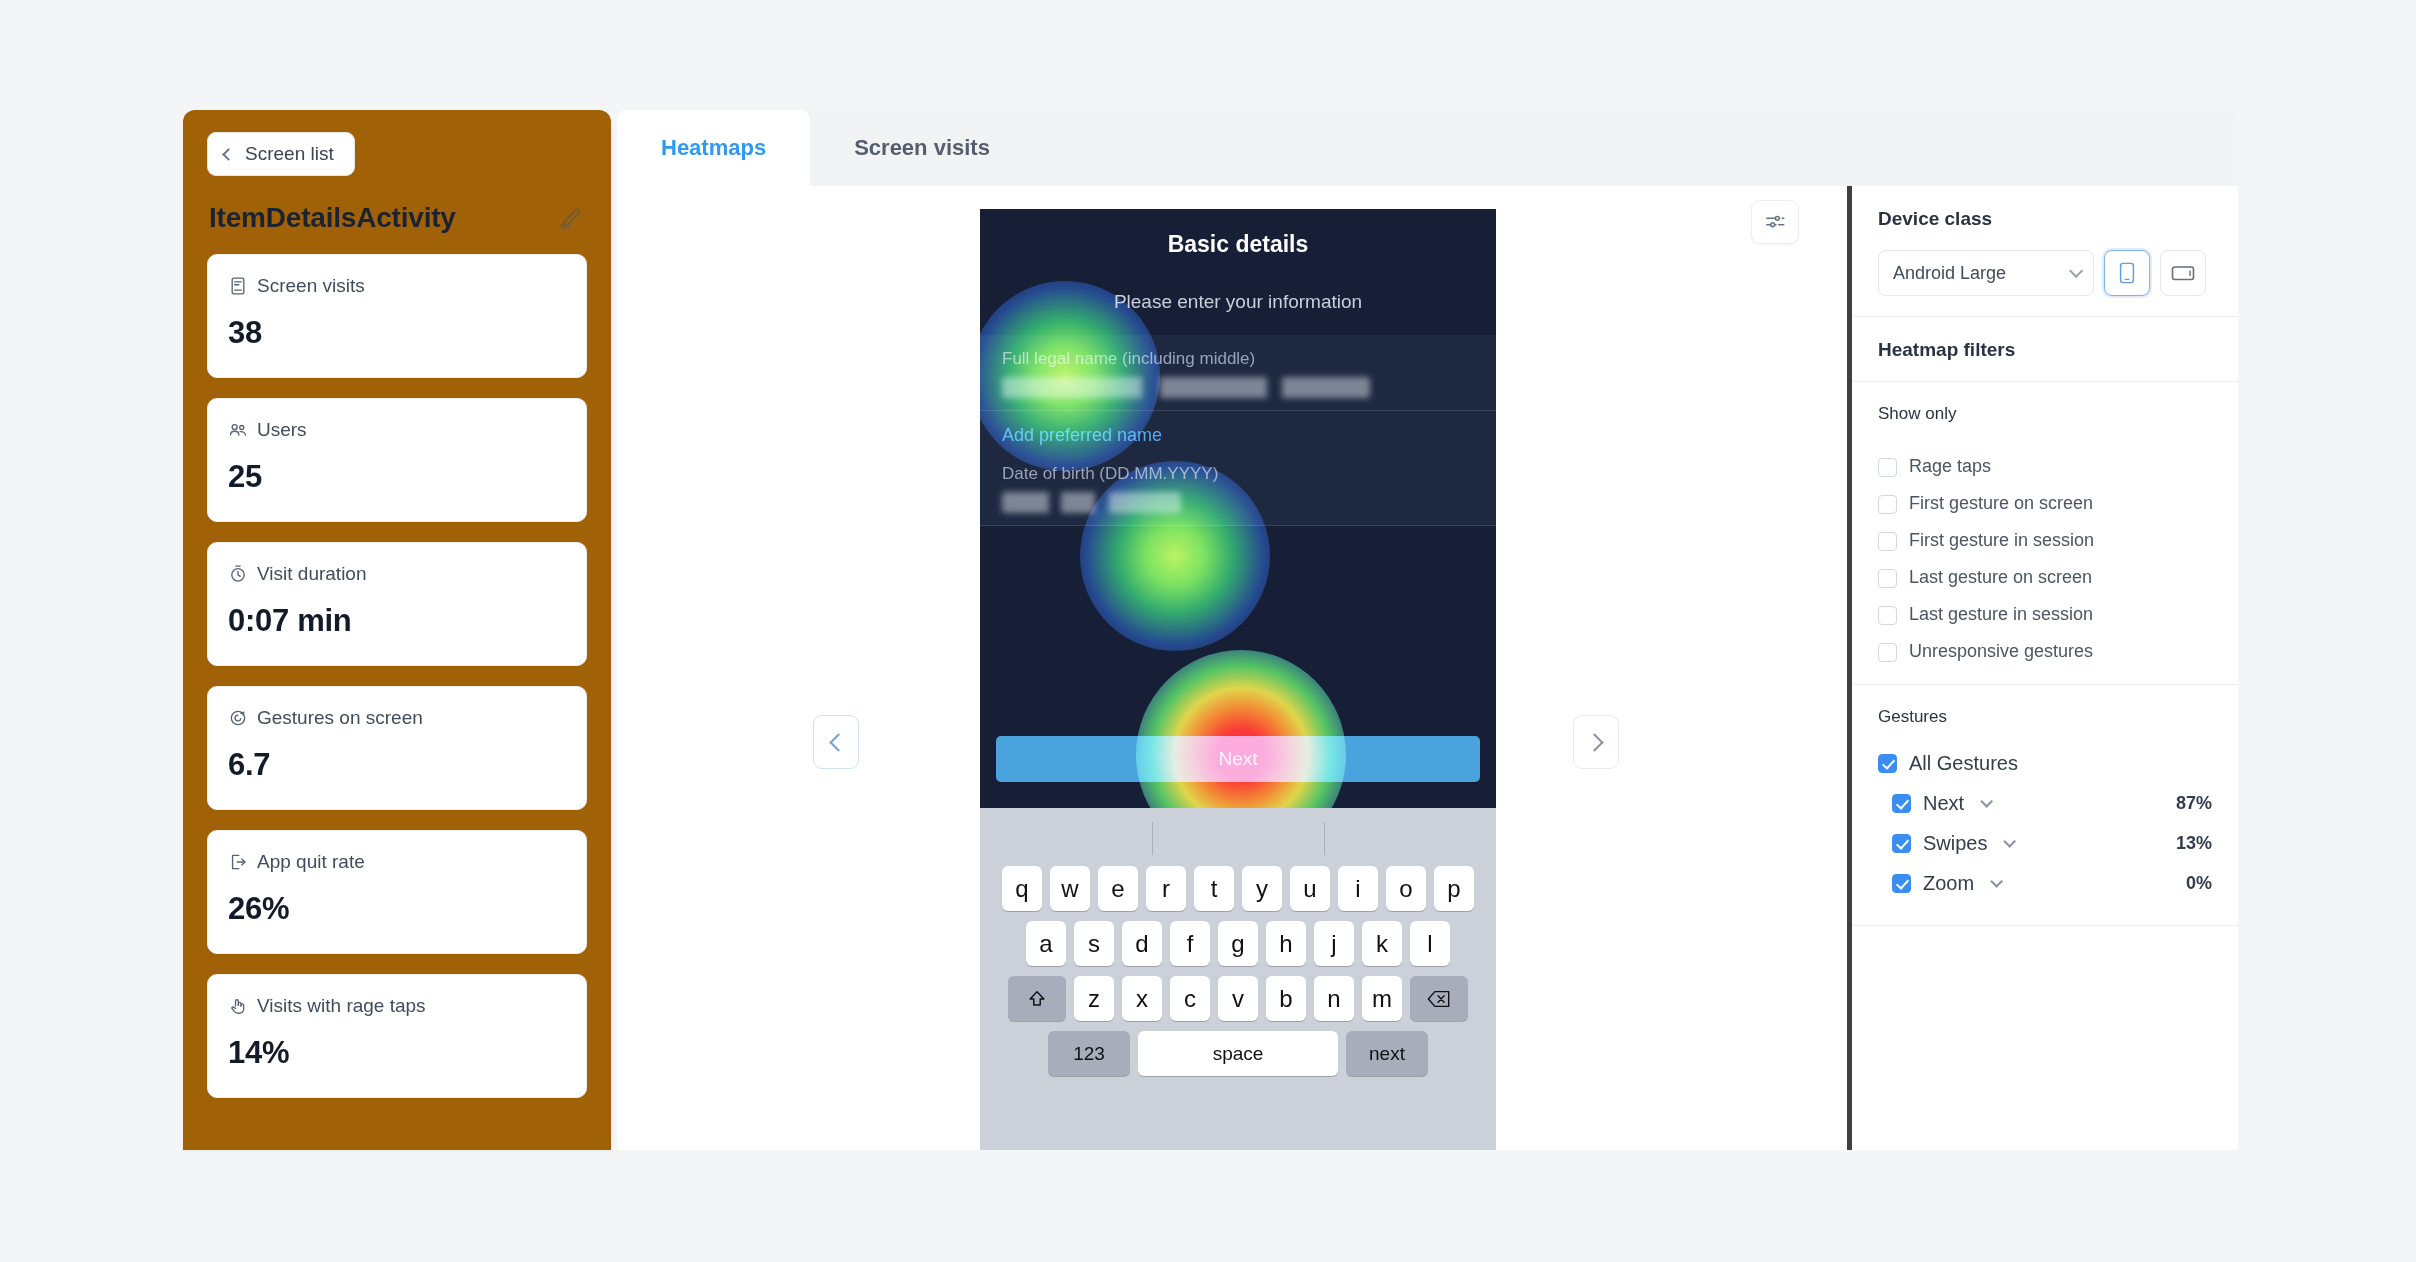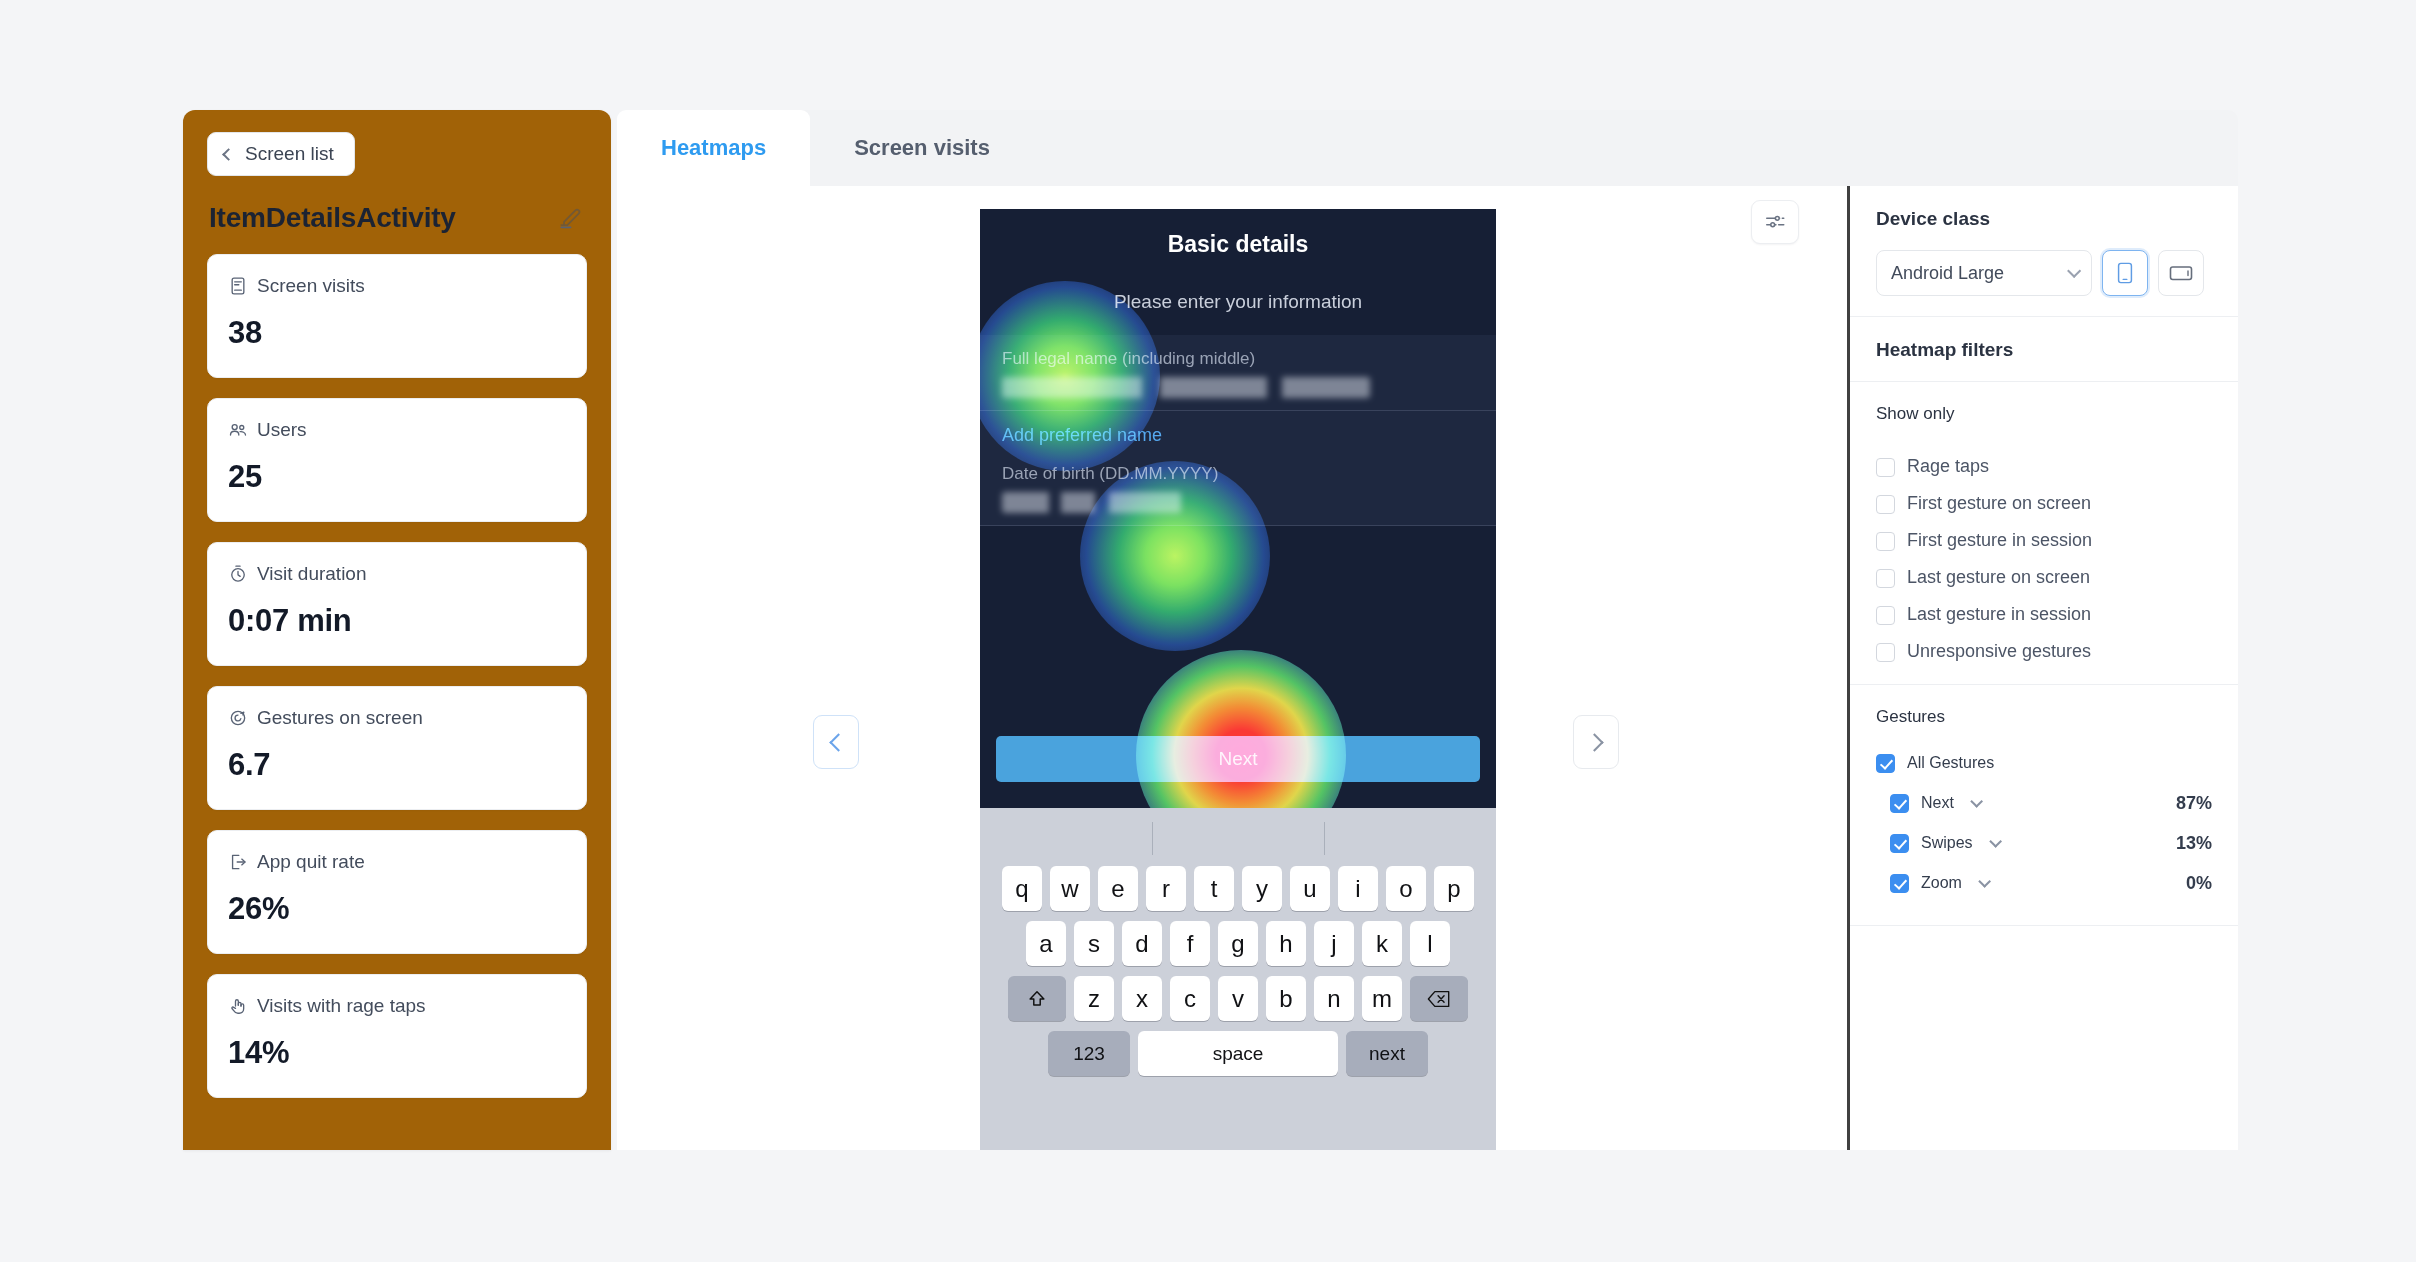--- a/index.html
+++ b/index.html
@@ -166,21 +166,21 @@
   .key.num { background: #a7adbb; width: 82px; font-size: 19px; }
   .key.space { width: 200px; font-size: 19px; }
   .key.next { background: #a7adbb; width: 82px; font-size: 19px; }
   .krow.bottom { }
 
   
   .rightpanel {
     position: absolute; left: 1847px; top: 186px;
     width: 391px; height: 964px;
     background: #ffffff;
-    border-left: 3px solid #404040;
+    border-left: 5px solid #404040;
     overflow: hidden;
   }
   .rp-section { padding: 22px 26px 20px 26px; border-bottom: 1px solid #edeff2; }
   .rp-title { font-size: 19px; font-weight: 700; color: #2b3342; }
   .device-row { display: flex; align-items: center; gap: 10px; margin-top: 20px; }
   .select {
     position: relative; width: 216px; height: 46px;
     border: 1px solid #e4e7eb; border-radius: 8px; background: #fff;
     display: flex; align-items: center; padding: 0 14px;
     font-size: 18px; color: #424b5b; cursor: pointer;
@@ -209,21 +209,21 @@
   .chk.on { background: #3b8ef0; border-color: #3b8ef0; position: relative; }
   .chk.on::after {
     content: ""; position: absolute; left: 5.5px; top: 2px;
     width: 5px; height: 10px; border-right: 2.2px solid #fff; border-bottom: 2.2px solid #fff;
     transform: rotate(42deg);
   }
   .chk-label { font-size: 18px; color: #4c5costa; }
   .chk-label { font-size: 18px; color: #4c5566; }
   .g-row { display: flex; align-items: center; gap: 12px; height: 40px; cursor: pointer; }
   .g-row.indent { padding-left: 14px; }
-  .g-label { font-size: 16px; color: #343d4d; font-weight: 500; }
+  .g-label { font-size: 20px; color: #343d4d; font-weight: 500; }
   .g-caret {
     width: 9px; height: 9px; border-right: 2px solid #8a93a3; border-bottom: 2px solid #8a93a3;
     transform: rotate(45deg) translateY(-3px); margin-left: 4px;
   }
   .g-pct { margin-left: auto; font-size: 18px; color: #343d4d; font-weight: 600; }
   .divider-line { height: 1px; background: #edeff2; margin: 4px 0 0 0; }
 </style>
 </head>
 <body>
 

